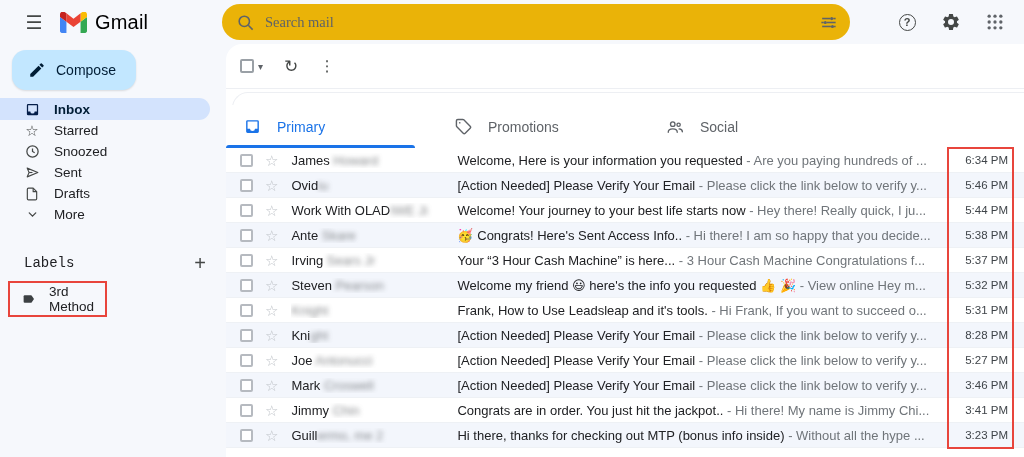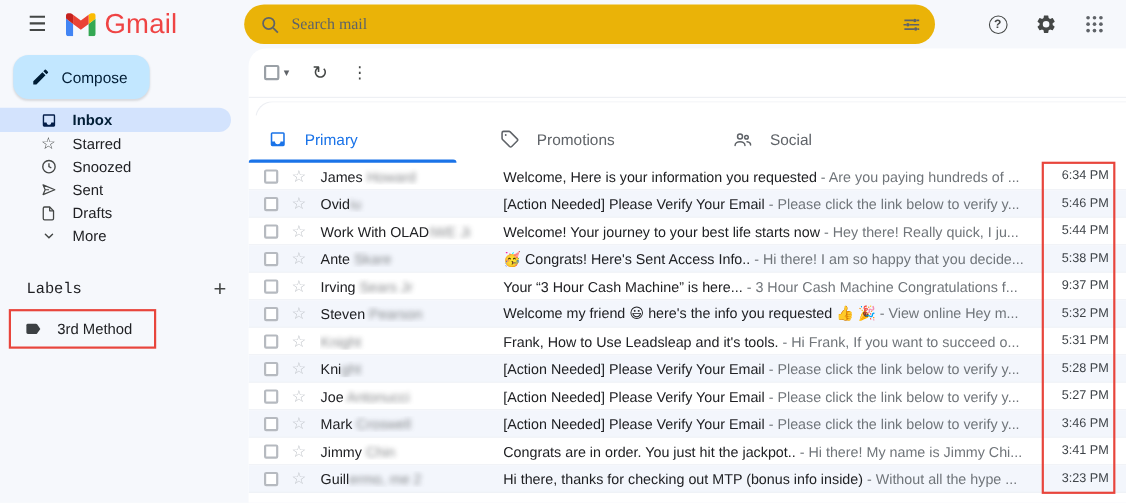--- a/index.html
+++ b/index.html
@@ -4,45 +4,45 @@
 <style>
   * { margin:0; padding:0; box-sizing:border-box; }
   html,body { width:1024px; height:457px; overflow:hidden; }
   body { font-family:"Liberation Sans","DejaVu Sans",sans-serif; background:#f6f8fc; color:#202124; }
   .app { position:relative; width:1024px; height:457px; background:#f6f8fc; }
 
   
   .header { display:flex; align-items:center; height:44px; padding:0 14px 0 16px; }
   .hamburger { width:36px; height:36px; border:none; background:transparent; font-size:19px; color:#444746; cursor:pointer; display:flex; align-items:center; justify-content:center; }
   .logo { display:flex; align-items:center; gap:8px; margin-left:8px; width:118px; }
-  .logo-text { font-size:25px; color:#ef4444; letter-spacing:.2px; }
+  .logo-text { font-size:20px; color:#000000; letter-spacing:.2px; }
   .searchbar { display:flex; align-items:center; width:628px; height:36px; margin-left:44px; background:#eab308; border-radius:20px; padding:0 12px 0 14px;font-family:Liberation Serif, serif; }
   .searchbar input { flex:1; border:none; background:transparent; outline:none; font-size:14.5px; color:#202124; margin-left:10px; font-family:inherit; }
   .searchbar input::placeholder { color:#5f6368; }
   .hdr-right { margin-left:auto; display:flex; align-items:center; gap:14px; }
   .icon-btn { width:30px; height:30px; border:none; background:transparent; display:flex; align-items:center; justify-content:center; cursor:pointer; color:#444746; }
   .help-circle { width:17px; height:17px; border:1.6px solid #444746; border-radius:50%; display:flex; align-items:center; justify-content:center; font-size:11px; font-weight:bold; color:#444746; }
 
   
   .body { display:flex; height:413px; }
 
   
   .sidebar { width:226px; flex:0 0 226px; padding-top:6px; }
   .compose { display:inline-flex; align-items:center; gap:10px; height:40px; margin-left:12px; padding:0 20px 0 16px; background:#c2e7ff; border:none; border-radius:14px; font-size:14px; font-weight:500; color:#001d35; cursor:pointer; box-shadow:0 1px 2px rgba(0,0,0,.12); font-family:inherit; }
   .nav { margin-top:8px; }
-  .nav-item { display:flex; align-items:center; height:21px; padding-left:36px; border-radius:0 11px 11px 0; font-size:13.5px; color:#202124; cursor:pointer; width:210px; }
+  .nav-item { display:flex; align-items:center; height:21px; padding-left:24px; border-radius:0 11px 11px 0; font-size:13.5px; color:#202124; cursor:pointer; width:210px; }
   .nav-item .nico { width:16px; display:flex; justify-content:center; color:#444746; }
   .nav-item .nlabel { margin-left:14px; }
   .nav-item.active { background:#d3e3fd; font-weight:bold; color:#001d35; height:22px; }
   .nav-item.active .nico { color:#041e49; }
   .star-glyph { font-size:15px; color:#444746; line-height:1; }
   .labels-head { display:flex; align-items:center; margin:26px 14px 0 24px; }
   .labels-title { font-size:14px; font-weight:500; color:#202124;font-family:Liberation Mono, monospace; }
   .labels-add { margin-left:auto; border:none; background:transparent; font-size:20px; color:#444746; cursor:pointer; width:24px; height:24px; line-height:20px; }
-  .label-box { margin:6px 0 0 8px; width:134px; height:36px; border:2px solid #e8453c; display:flex; align-items:center; }
+  .label-box { margin:6px 0 0 8px; width:99px; height:36px; border:2px solid #e8453c; display:flex; align-items:center; }
   .label-item { display:flex; align-items:center; height:100%; width:100%; padding-left:12px; cursor:pointer; font-size:13.5px; color:#202124; }
   .label-item .llabel { margin-left:14px; }
 
   
   .main { position:relative; flex:1; background:#fff; border-top-left-radius:16px; overflow:hidden; }
   .toolbar { display:flex; align-items:center; height:44px; padding:0 14px 0 14px; }
   .cb { width:14px; height:14px; border:2px solid #9aa0a6; border-radius:2px; background:#fff; cursor:pointer; flex:0 0 auto; }
   .sel-caret { font-size:10px; color:#5f6368; margin-left:4px; cursor:pointer; }
   .tb-btn { border:none; background:transparent; color:#444746; cursor:pointer; display:flex; align-items:center; justify-content:center; width:28px; height:28px; }
   .tb-refresh { font-size:17px; margin-left:14px; }
@@ -289,21 +289,21 @@
     <span class="sender"><span>Ante </span><span class="blur">Skare</span></span>
     <span class="subjwrap"><span class="subject">🥳 Congrats! Here's Sent Access Info..</span><span class="snippet"> - Hi there! I am so happy that you decide...</span></span>
     <span class="time">5:38 PM</span>
   </div>
 
   <div class="row">
     <span class="cb"></span>
     <span class="row-star">☆</span>
     <span class="sender"><span>Irving </span><span class="blur">Sears Jr</span></span>
     <span class="subjwrap"><span class="subject">Your “3 Hour Cash Machine” is here...</span><span class="snippet"> - 3 Hour Cash Machine Congratulations f...</span></span>
-    <span class="time">9:37 PM</span>
+    <span class="time">5:37 PM</span>
   </div>
 
   <div class="row">
     <span class="cb"></span>
     <span class="row-star">☆</span>
     <span class="sender"><span>Steven </span><span class="blur">Pearson</span></span>
     <span class="subjwrap"><span class="subject">Welcome my friend 😃 here's the info you requested 👍 🎉</span><span class="snippet"> - View online Hey m...</span></span>
     <span class="time">5:32 PM</span>
   </div>
 
@@ -313,21 +313,21 @@
     <span class="sender"><span></span><span class="blur">Knight</span></span>
     <span class="subjwrap"><span class="subject">Frank, How to Use Leadsleap and it's tools.</span><span class="snippet"> - Hi Frank, If you want to succeed o...</span></span>
     <span class="time">5:31 PM</span>
   </div>
 
   <div class="row">
     <span class="cb"></span>
     <span class="row-star">☆</span>
     <span class="sender"><span>Kni</span><span class="blur">ght</span></span>
     <span class="subjwrap"><span class="subject">[Action Needed] Please Verify Your Email</span><span class="snippet"> - Please click the link below to verify y...</span></span>
-    <span class="time">5:28 PM</span>
+    <span class="time">8:28 PM</span>
   </div>
 
   <div class="row">
     <span class="cb"></span>
     <span class="row-star">☆</span>
     <span class="sender"><span>Joe </span><span class="blur">Antonucci</span></span>
     <span class="subjwrap"><span class="subject">[Action Needed] Please Verify Your Email</span><span class="snippet"> - Please click the link below to verify y...</span></span>
     <span class="time">5:27 PM</span>
   </div>
 

